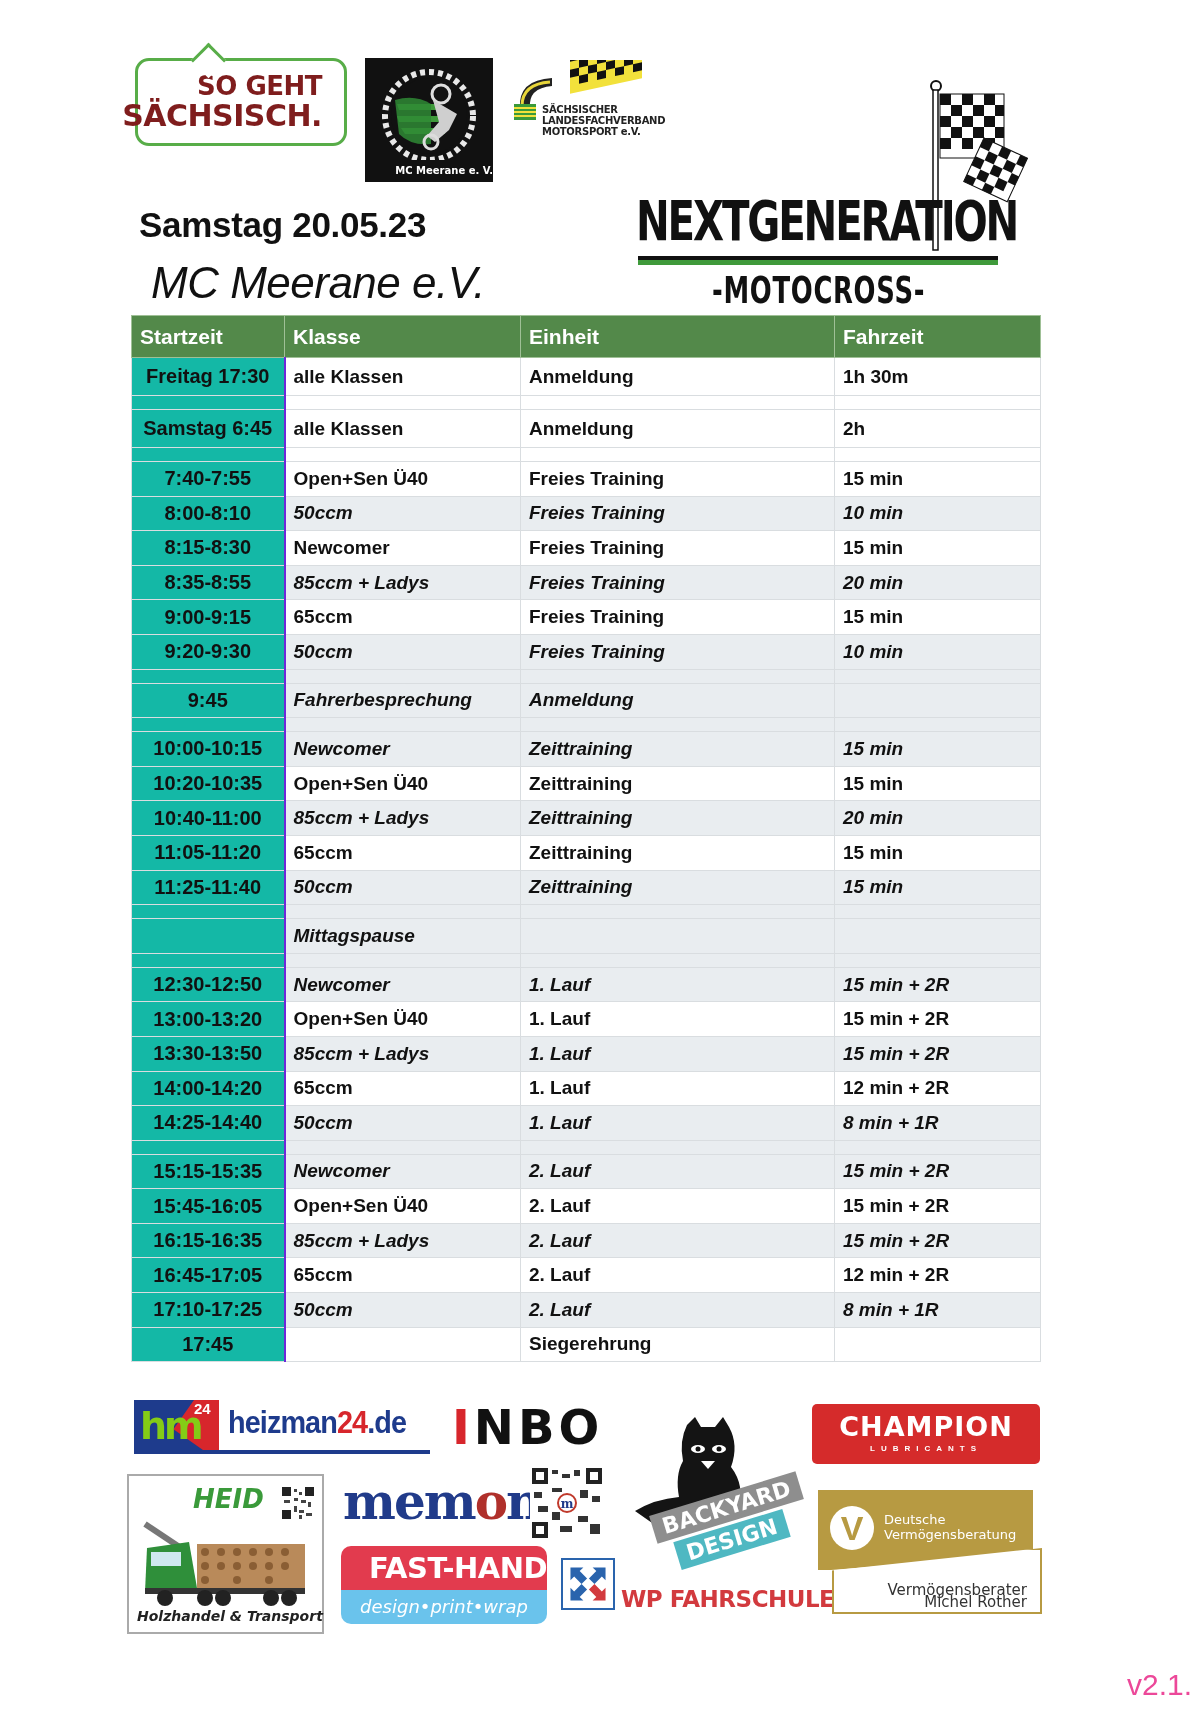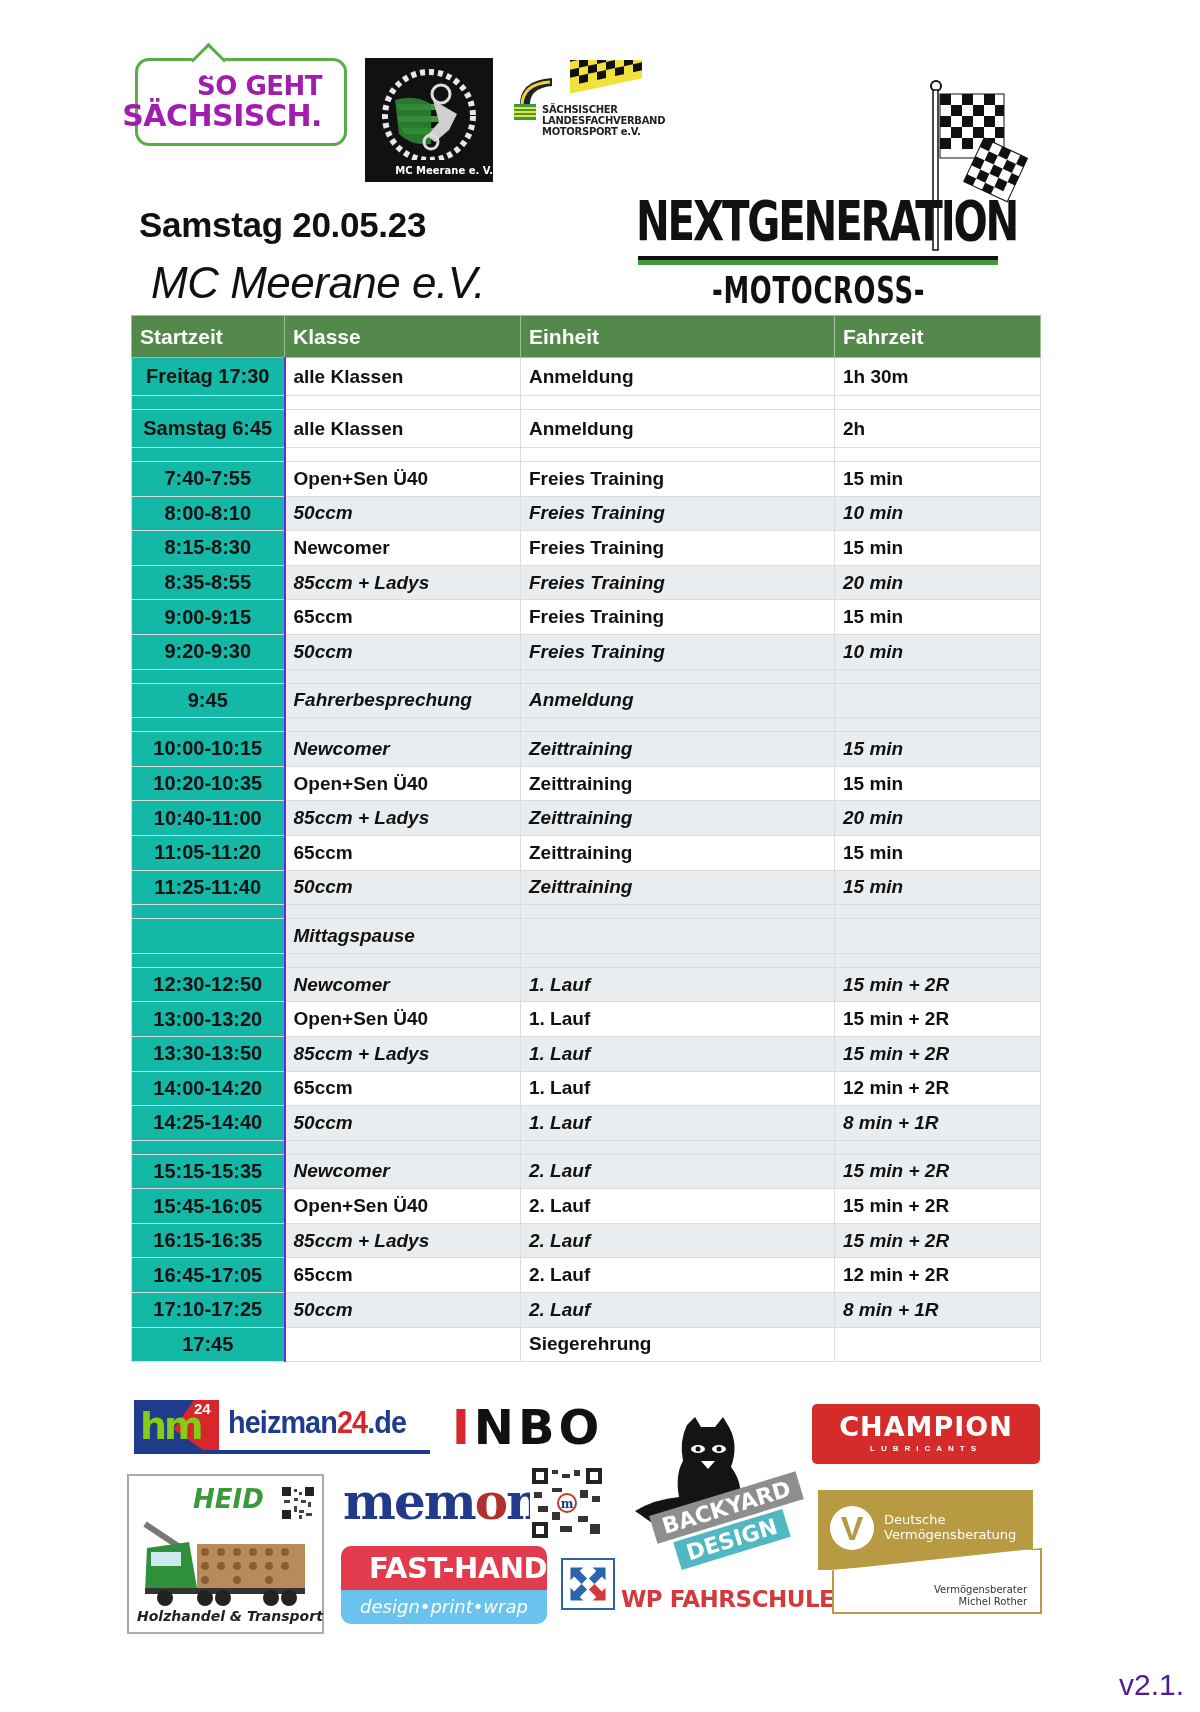--- a/index.html
+++ b/index.html
@@ -4,21 +4,21 @@
 <style>
   * { box-sizing: border-box; margin: 0; padding: 0; }
   html, body { width: 1200px; height: 1712px; background: #ffffff; overflow: hidden; }
   body { position: relative; font-family: "Liberation Sans", "DejaVu Sans", sans-serif; color: #111; }
 
   
   .logo-sogeht {
     position: absolute; left: 135px; top: 58px; width: 212px; height: 88px;
     border: 3px solid #58ad48; border-radius: 14px; background: #fff;
     display: flex; flex-direction: column; align-items: flex-end; justify-content: center;
-    padding-right: 22px; color: #a21caf; font-family: "DejaVu Sans", sans-serif; font-weight: bold;
+    padding-right: 22px; color: #7f1d1d; font-family: "DejaVu Sans", sans-serif; font-weight: bold;
   }
   .logo-sogeht::before {
     content: ""; position: absolute; top: -13px; left: 58px; width: 22px; height: 22px;
     border-left: 3px solid #58ad48; border-top: 3px solid #58ad48; background: #fff;
     transform: rotate(45deg);
   }
   .logo-sogeht .l1 { font-size: 26px; line-height: 28px; letter-spacing: -0.5px; }
   .logo-sogeht .l2 { font-size: 30px; line-height: 32px; letter-spacing: -0.5px; }
 
   .logo-mc {
@@ -103,23 +103,23 @@
 
   .sp-wp { left: 561px; top: 1558px; width: 260px; height: 60px; }
   .sp-wp .wp-icon { position: absolute; left: 0; top: 0; width: 54px; height: 52px; border: 2px solid #2a64ad; background: #fff; }
   .sp-wp .wp-text { position: absolute; left: 60px; top: 28px; color: #d23a3e; font-size: 23px; font-weight: bold; font-family: "DejaVu Sans", sans-serif; white-space: nowrap; letter-spacing: -0.5px; }
 
   .sp-dvag { left: 818px; top: 1490px; width: 225px; height: 126px; }
   .sp-dvag .dv-gold { position: absolute; left: 0; top: 0; width: 215px; height: 80px; background: #b79a42; clip-path: polygon(0 0, 100% 0, 100% 80%, 6% 100%, 0 100%); }
   .sp-dvag .dv-white { position: absolute; left: 14px; top: 58px; width: 210px; height: 66px; border: 2px solid #b79a42; background: #fff; clip-path: polygon(0 34%, 100% 0, 100% 100%, 0 100%); }
   .sp-dvag .dv-v { position: absolute; left: 12px; top: 16px; width: 44px; height: 44px; border-radius: 50%; background: #fff; color: #b79a42; font-size: 34px; font-weight: bold; text-align: center; line-height: 44px; }
   .sp-dvag .dv-name { position: absolute; left: 66px; top: 22px; color: #fff; font-size: 13px; line-height: 15px; font-family: "DejaVu Sans", sans-serif; }
-  .sp-dvag .dv-role { position: absolute; right: 16px; top: 94px; color: #333; font-size: 10px; line-height: 12px; text-align: right; font-family: "DejaVu Sans", sans-serif; }
-
-  .version { position: absolute; right: 16px; top: 1668px; font-size: 30px; color: #4c1d95; }
+  .sp-dvag .dv-role { position: absolute; right: 16px; top: 94px; color: #333; font-size: 15px; line-height: 12px; text-align: right; font-family: "DejaVu Sans", sans-serif; }
+
+  .version { position: absolute; right: 8px; top: 1668px; font-size: 30px; color: #ec4899; }
 </style>
 </head>
 <body>
 
 <div class="logo-sogeht">
   <span class="l1">SO GEHT</span>
   <span class="l2">SÄCHSISCH.</span>
 </div>
 
 <div class="logo-mc">

